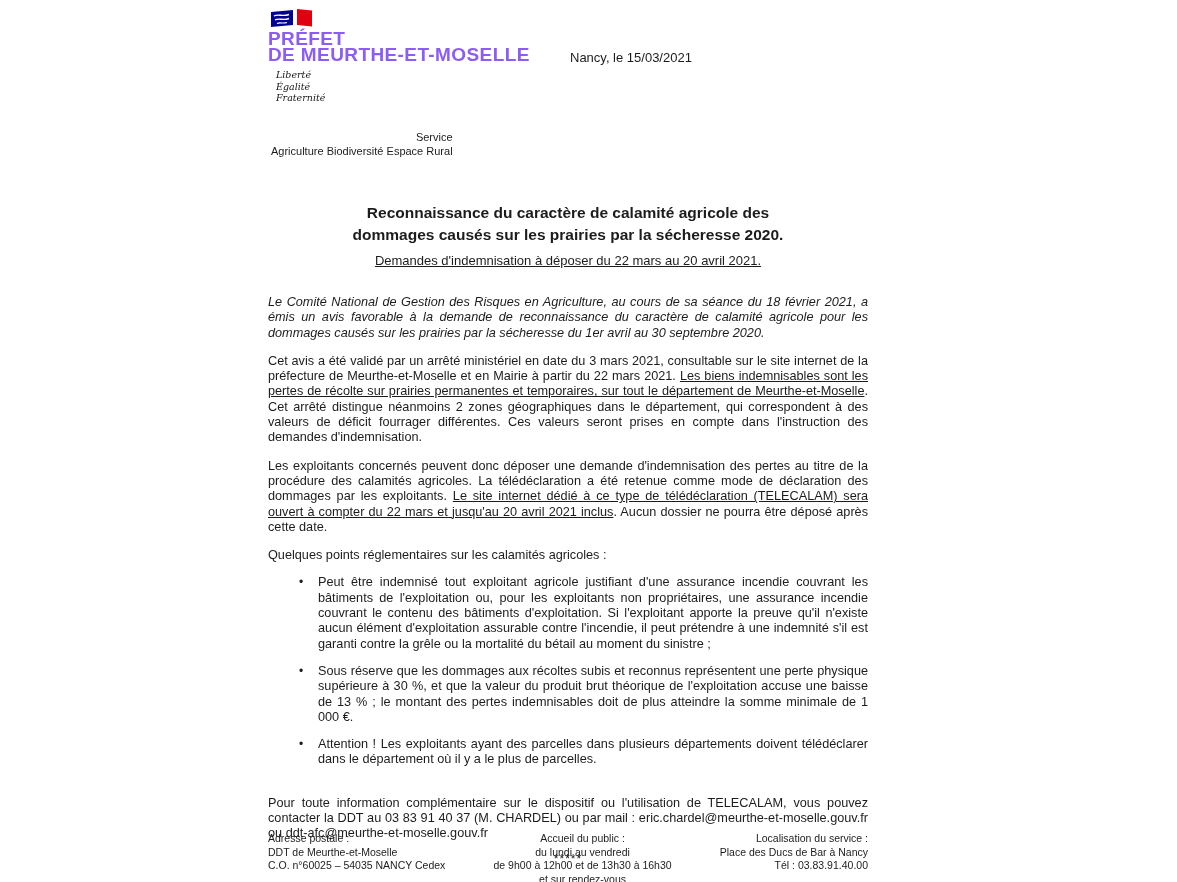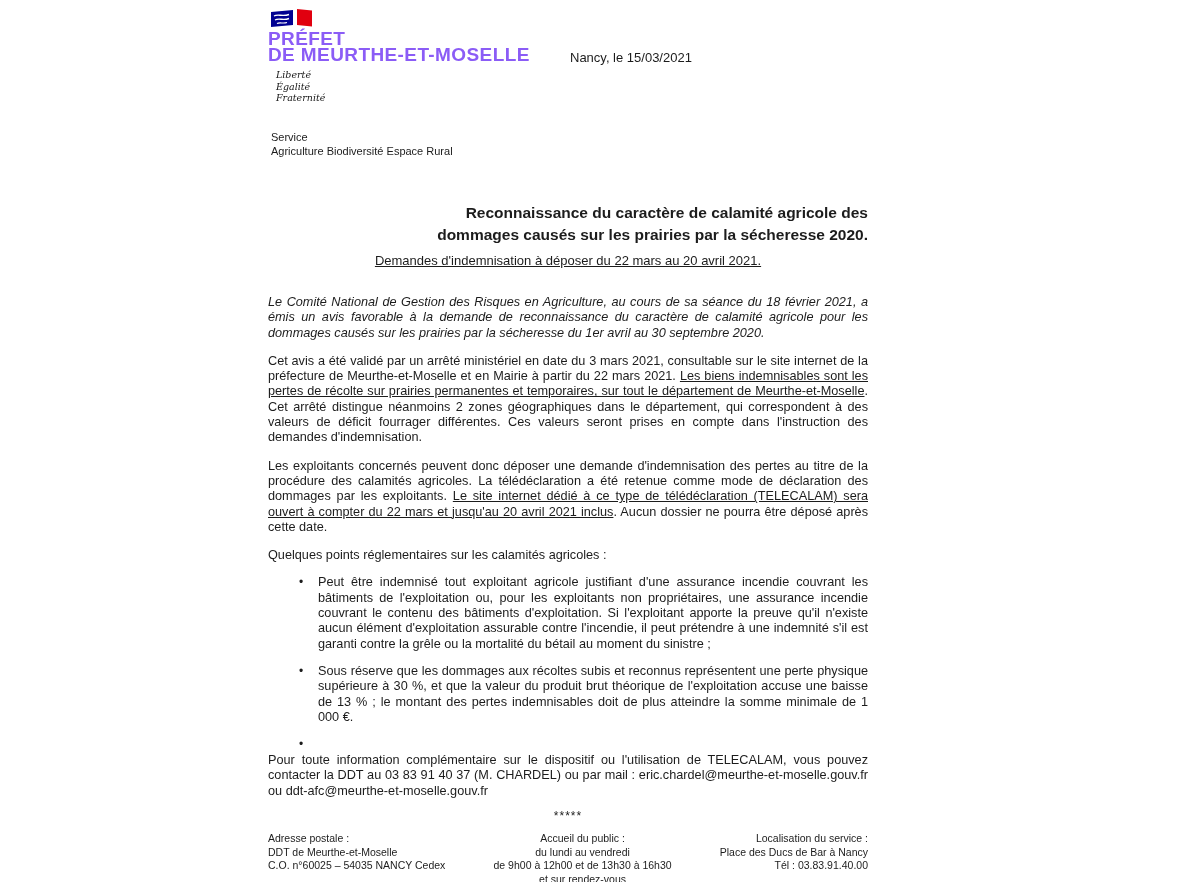--- a/index.html
+++ b/index.html
@@ -16,24 +16,24 @@
   .gov-flag{display:block;margin-left:2px;margin-bottom:3px;}
   .gov-name{font-weight:bold;font-size:19px;line-height:16px;letter-spacing:.4px;color:#8b5cf6;}
   .gov-motto{margin-top:6px;font-family:"DejaVu Serif", serif;font-style:italic;font-size:9.5px;line-height:11.5px;color:#161616;margin-left:8px;}
   
   .dir-block{
     position:absolute;right:310px;top:6px;
     text-align:right;font-weight:bold;font-size:17px;line-height:22px;color:#161616;
   }
   .date-line{position:absolute;left:570px;top:50px;font-size:13px;text-align:right;}
   
-  .service-block{position:absolute;left:271px;top:130px;font-size:11px;line-height:14px;}
+  .service-block{position:absolute;left:271px;top:130px;font-size:11px;line-height:14px;text-align:right;}
   
   .content{position:absolute;left:268px;top:202px;width:600px;}
-  .doc-title{text-align:right;font-weight:bold;font-size:15.5px;line-height:22px;}
+  .doc-title{text-align:center;font-weight:bold;font-size:15.5px;line-height:22px;}
   .doc-subtitle{text-align:center;font-size:13px;margin-top:7px;}
   .doc-subtitle span{text-decoration:underline;margin-top:32px;}
   .para{font-size:12.7px;line-height:15.3px;text-align:justify;margin:13px 0 0 0;}
   .para.first{margin-top:27px;font-style:italic;}
   .u{text-decoration:underline;}
   .bullets{margin:0;padding:0;list-style:none;}
   .bullets li{
     position:relative;
     font-size:12.7px;line-height:15.3px;text-align:justify;
     margin-top:12px;padding-left:50px;
@@ -106,20 +106,21 @@
       <li>
         <span class="marker">•</span>
         <span>Peut être indemnisé tout exploitant agricole justifiant d'une assurance incendie couvrant les bâtiments de l'exploitation ou, pour les exploitants non propriétaires, une assurance incendie couvrant le contenu des bâtiments d'exploitation. Si l'exploitant apporte la preuve qu'il n'existe aucun élément d'exploitation assurable contre l'incendie, il peut prétendre à une indemnité s'il est garanti contre la grêle ou la mortalité du bétail au moment du sinistre ;</span>
       </li>
       <li>
         <span class="marker">•</span>
         <span>Sous réserve que les dommages aux récoltes subis et reconnus représentent une perte physique supérieure à 30 %, et que la valeur du produit brut théorique de l'exploitation accuse une baisse de 13 % ; le montant des pertes indemnisables doit de plus atteindre la somme minimale de 1 000 €.</span>
       </li>
       <li>
         <span class="marker">•</span>
+        <span>Attention ! Les exploitants ayant des parcelles dans plusieurs départements doivent télédéclarer dans le département où il y a le plus de parcelles.</span>
       </li>
     </ul>
 
     <p class="para contact">Pour toute information complémentaire sur le dispositif ou l'utilisation de TELECALAM, vous pouvez contacter la DDT au 03 83 91 40 37 (M. CHARDEL) ou par mail : eric.chardel@meurthe-et-moselle.gouv.fr ou ddt-afc@meurthe-et-moselle.gouv.fr</p>
 
     <div class="stars">*****</div>
   </div>
 
   <div class="footer">
     <div class="col left">

